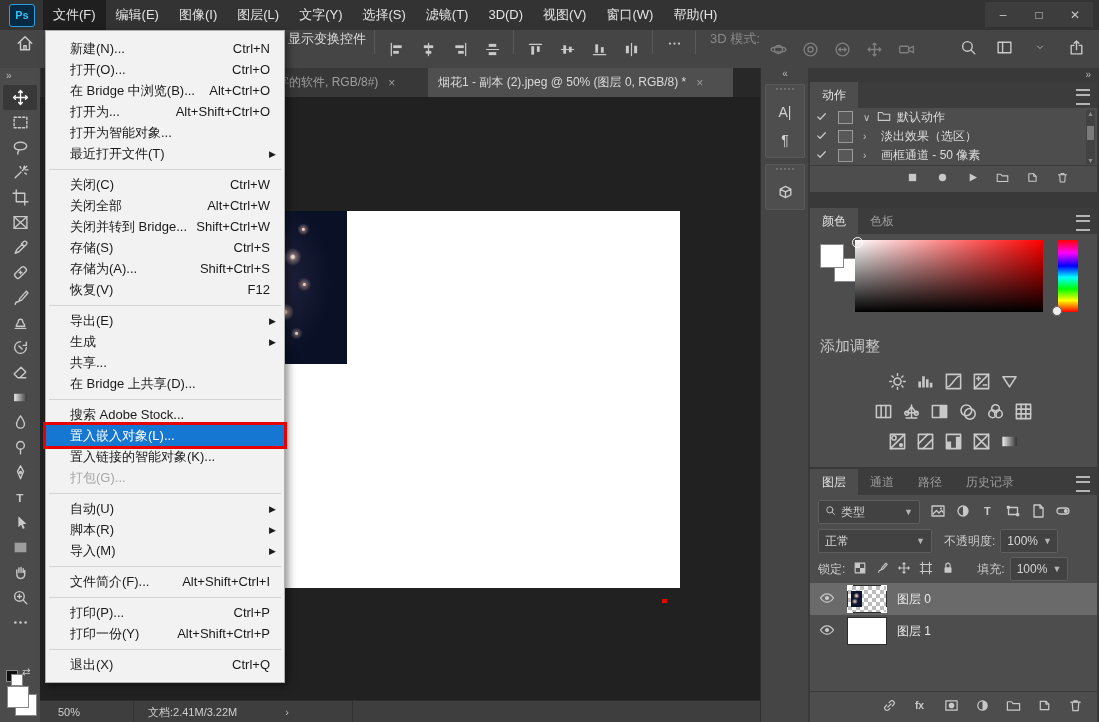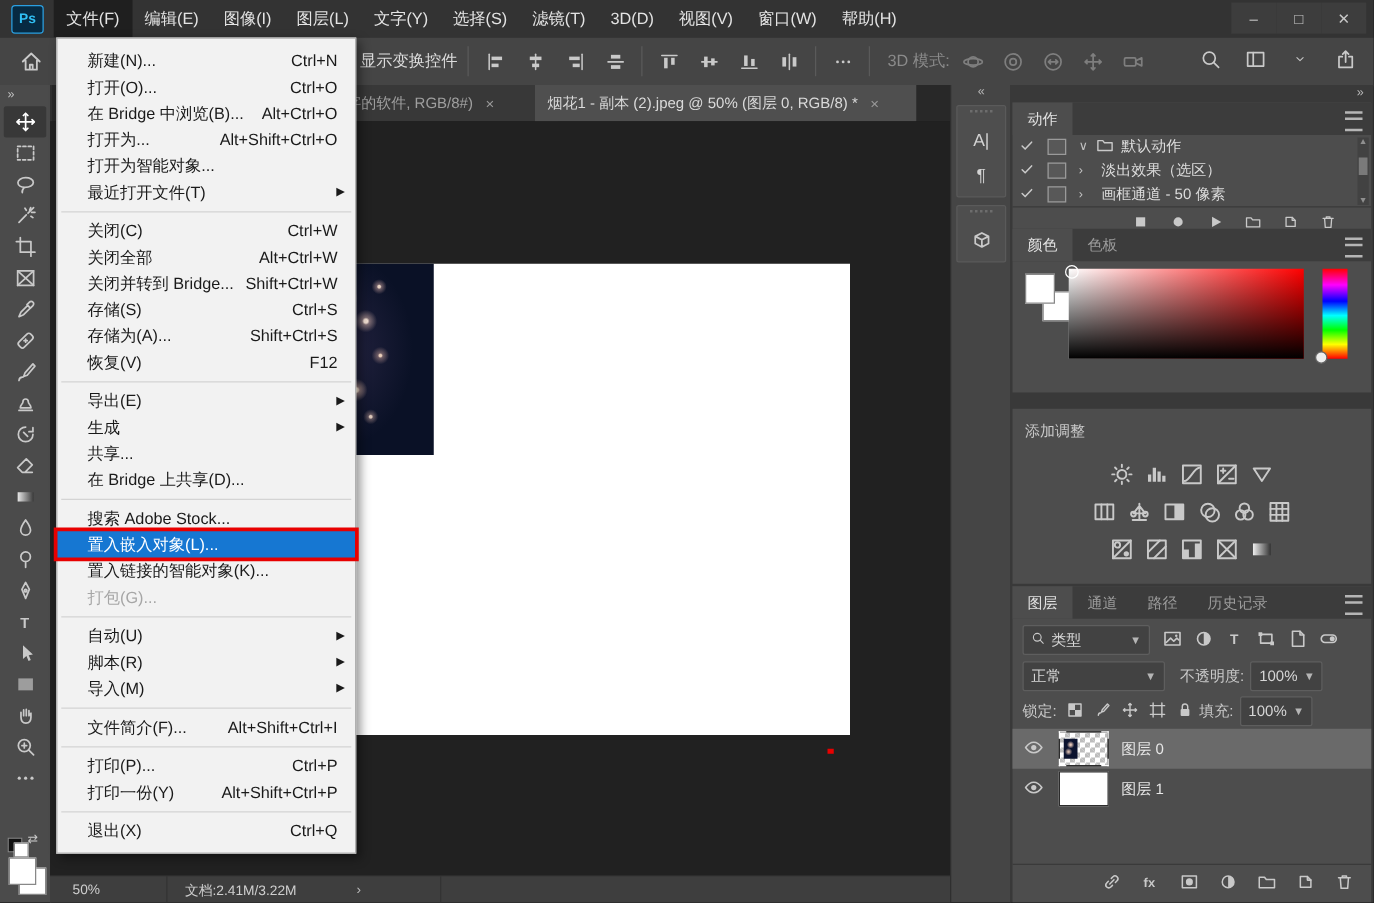--- a/index.html
+++ b/index.html
@@ -16,21 +16,21 @@
   #ps-logo{width:24px;height:21px;margin-left:9px;border-radius:3px;background:#072a42;border:1px solid #2b9fe0;
            color:#31c0f5;font-weight:bold;font-size:11px;display:flex;align-items:center;justify-content:center}
   #menubar{display:flex;margin-left:8px;height:30px}
   .mb-item{padding:0 10px;line-height:30px;font-size:13px;color:#e4e4e4;white-space:nowrap}
   .mb-item.active{background:#1f1f1f}
   #win-controls{position:absolute;right:6px;top:2px;display:flex}
   .wc{width:36px;height:25px;display:flex;align-items:center;justify-content:center;color:#c8c8c8;font-size:12px;background:#3d3d3d}
 
   
   #optionsbar{left:0;top:30px;width:1099px;height:38px;background:#454545;border-bottom:1px solid #2b2b2b;
-              display:flex;align-items:center}
+              display:flex;}
   #optionsbar .sep{width:1px;height:24px;background:#5a5a5a;margin:0 8px}
   #home-btn{margin-left:12px;width:26px}
   #show-transform{margin-left:250px;font-size:13px;color:#dcdcdc;white-space:nowrap}
   .ob-ic{width:26px;height:26px;display:flex;align-items:center;justify-content:center}
   .ob-group{display:flex;align-items:center;gap:6px}
   #mode3d-label{color:#8a8a8a;font-size:13px;margin:0 6px;white-space:nowrap}
   #ob-right{position:absolute;right:10px;top:34px;display:flex;align-items:center;gap:10px}
 
   
   #tabbar{left:40px;top:68px;width:720px;height:29px;background:#282828}
@@ -103,33 +103,33 @@
   .act-folder{margin-left:2px}
   .act-name{margin-left:6px;white-space:nowrap}
   #act-scroll{position:absolute;right:2px;top:28px;width:9px;height:54px;background:#424242}
   #act-thumb{position:absolute;left:1px;top:16px;width:7px;height:14px;background:#7a7a7a}
   .scroll-arrow{position:absolute;left:0;width:9px;font-size:7px;color:#8f8f8f;text-align:center}
   #act-foot{position:absolute;bottom:0;left:0;right:0;height:26px;border-top:1px solid #3a3a3a;
             display:flex;align-items:center;gap:17px;padding-left:96px}
   #act-foot svg{width:13px;height:13px}
 
   
-  #p-color{top:115px;height:131px}
+  #p-color{top:140px;height:131px}
   #col-fg{left:10px;top:36px;width:22px;height:22px;z-index:2}
   #col-bg{left:24px;top:50px;width:22px;height:22px}
   #grad-field{position:absolute;left:45px;top:32px;width:188px;height:72px;
     background:linear-gradient(to bottom,rgba(0,0,0,0) 0%,#000 100%),linear-gradient(to right,#fff 0%,#f00 100%)}
   #grad-picker{position:absolute;left:42px;top:29px;width:9px;height:9px;border:1.5px solid #fff;border-radius:50%}
   #hue-bar{position:absolute;left:248px;top:32px;width:20px;height:72px;
     background:linear-gradient(to bottom,#f00,#f0f 18%,#00f 36%,#0ff 52%,#0f0 68%,#ff0 84%,#f00 100%)}
   #hue-slider{position:absolute;left:242px;top:98px;width:8px;height:8px;background:#eee;border-radius:50%;border:1px solid #666}
 
   
   #p-adjust{top:259px;height:140px}
-  #adj-label{margin:10px 0 16px 10px;font-size:12px;color:#c9c9c9}
+  #adj-label{margin:10px 0 16px 10px;font-size:15px;color:#c9c9c9}
   .adj-row{display:flex;justify-content:center;gap:9px;margin-top:8px}
   .adj-row svg{width:19px;height:19px}
 
   
   #p-layers{top:401px;height:253px}
   .lrow{position:absolute;left:0;right:0;display:flex;align-items:center}
   #lay-filter{top:28px;height:30px}
   .sel-box{height:22px;background:#424242;border:1px solid #5e5e5e;border-radius:2px;display:flex;align-items:center;
            font-size:12px;color:#d6d6d6;padding:0 6px;gap:5px}
   .chev{color:#b5b5b5;font-size:9px;margin-left:auto}
@@ -748,21 +748,21 @@
               <path d="M8 2v12M2 8h12M8 2 6.8 3.2M8 2 9.2 3.2M8 14 6.8 12.8M8 14 9.2 12.8M2 8l1.2-1.2M2 8l1.2 1.2M14 8l-1.2-1.2M14 8l-1.2 1.2"></path>
             </svg></span>
           <span><svg viewBox="0 0 16 16" class="ic" width="14" height="14">
               <path d="M4 1.5v13M12 1.5v13M1.5 4h13M1.5 12h13"></path>
             </svg></span>
           <span><svg viewBox="0 0 16 16" class="ic" width="14" height="14">
               <rect class="f" x="4" y="7" width="8" height="6.5" rx="1"></rect>
               <path d="M5.5 7V5a2.5 2.5 0 0 1 5 0v2"></path>
             </svg></span>
         </div>
-      <span class="llabel" style="margin-left:4px">填充:</span>
+      <span class="llabel" style="margin-left:22px">填充:</span>
       <div class="sel-box" style="width:44px;margin-left:5px">
         <span>100%</span>
         <span class="chev">▼</span>
       </div>
     </div>
     <div id="layer-rows">
         <div class="layer-row selected" style="top: 114px;">
           <span class="layer-eye"><svg viewBox="0 0 16 16" class="ic" width="16" height="16">
               <path d="M1.5 8C3.5 5.1 5.9 3.8 8 3.8S12.5 5.1 14.5 8C12.5 10.9 10.1 12.2 8 12.2S3.5 10.9 1.5 8z"></path>
               <circle class="f" cx="8" cy="8" r="2.1"></circle>

